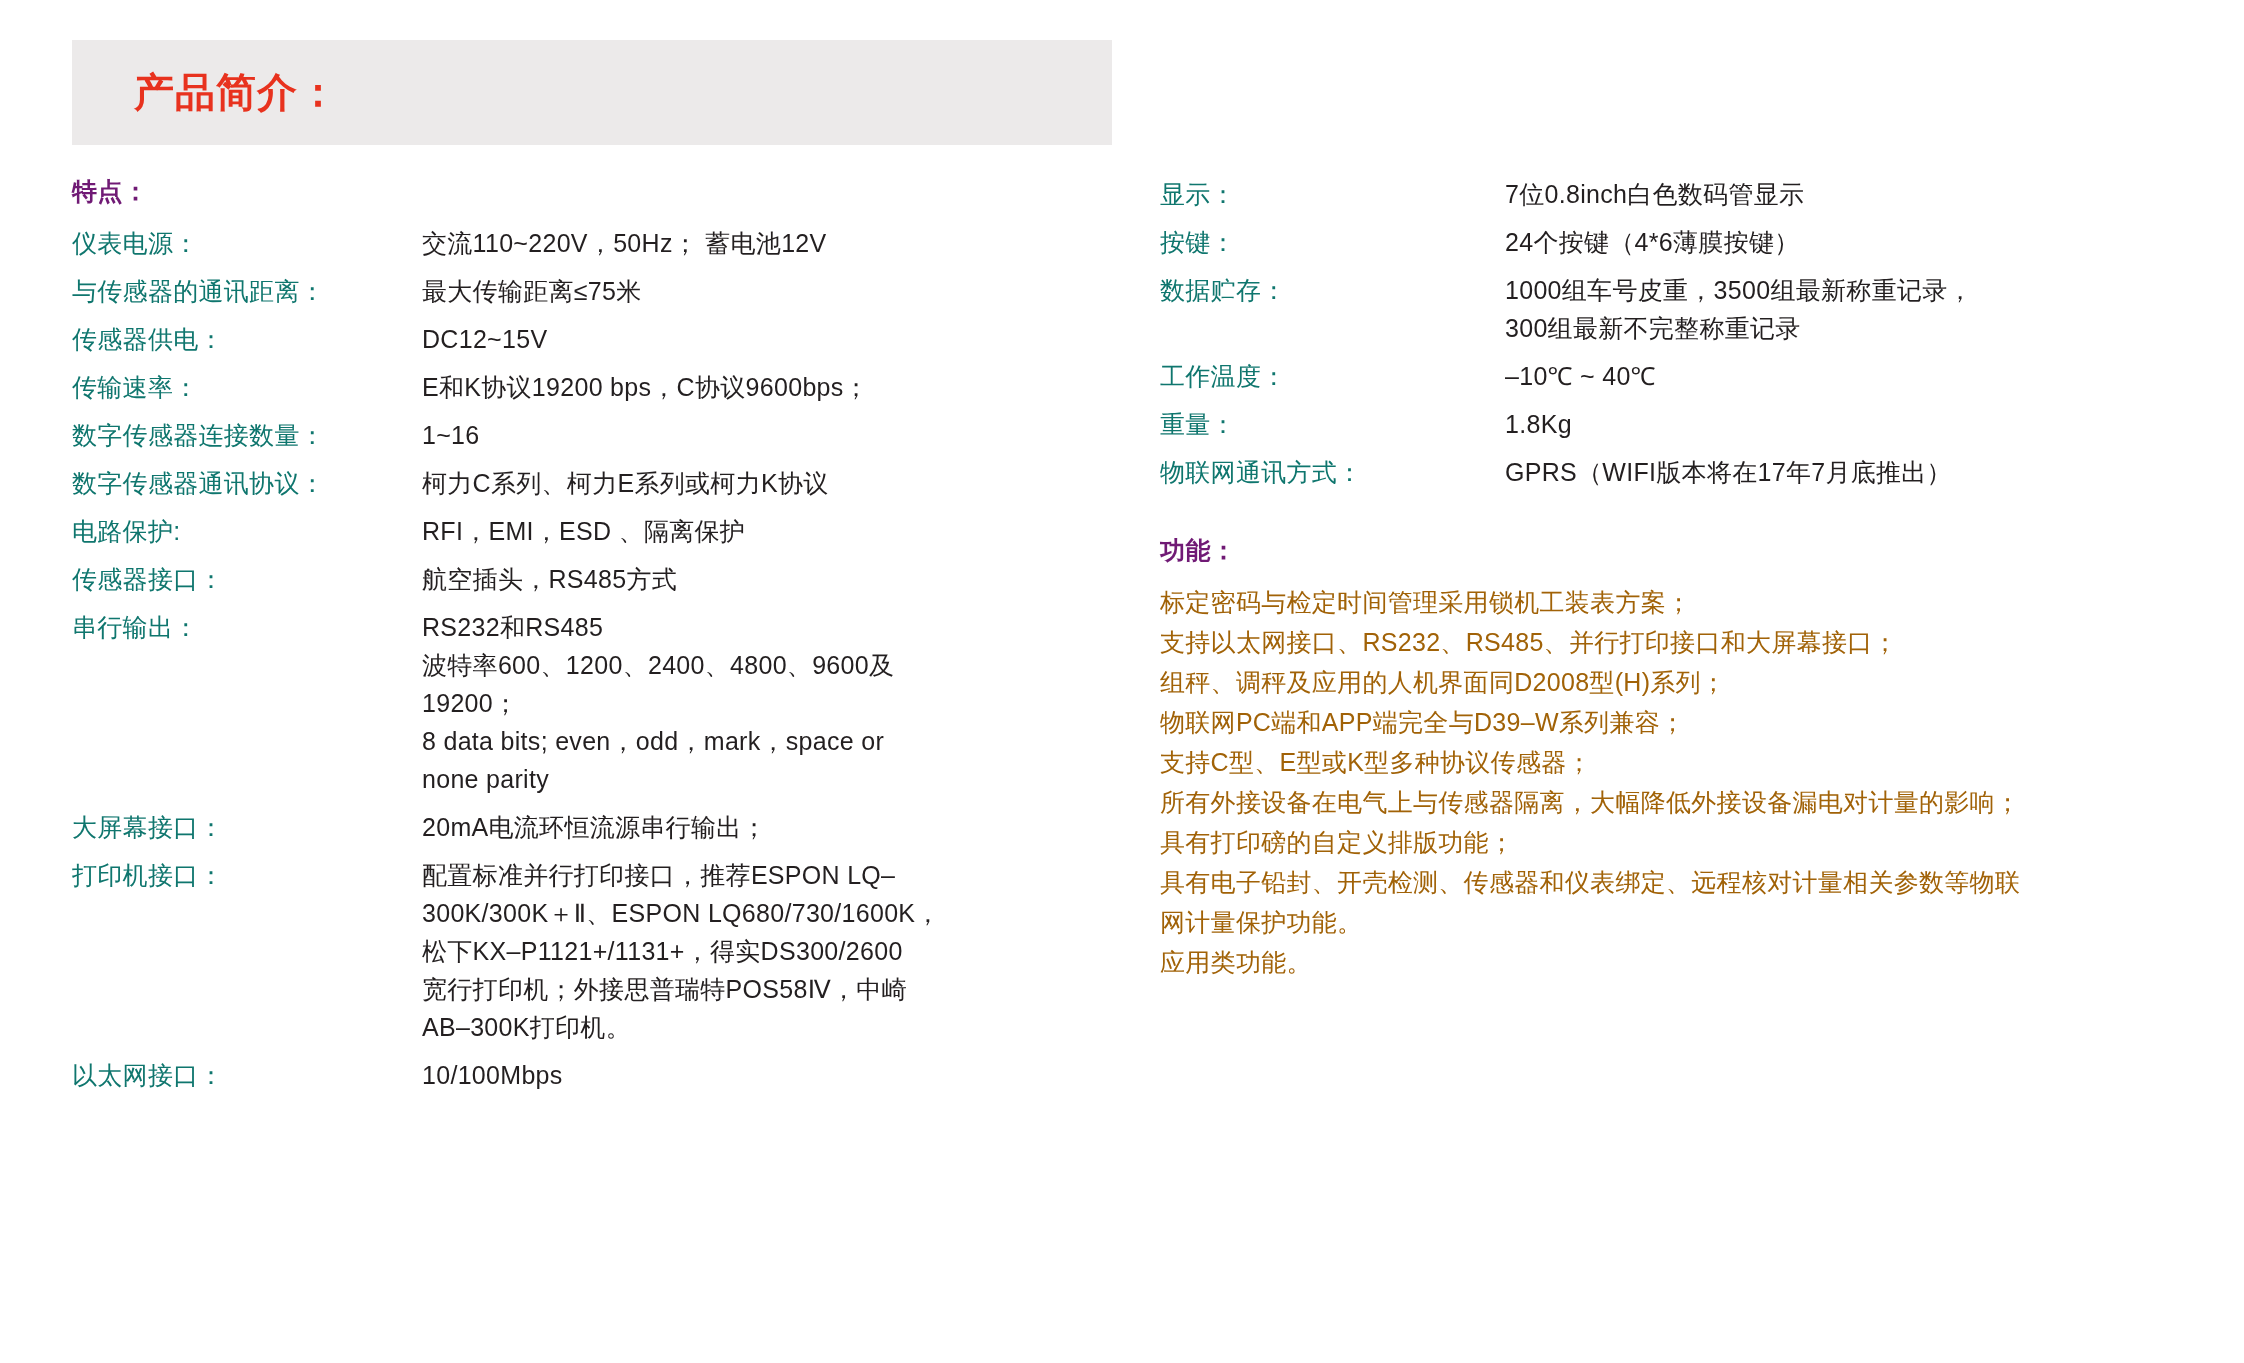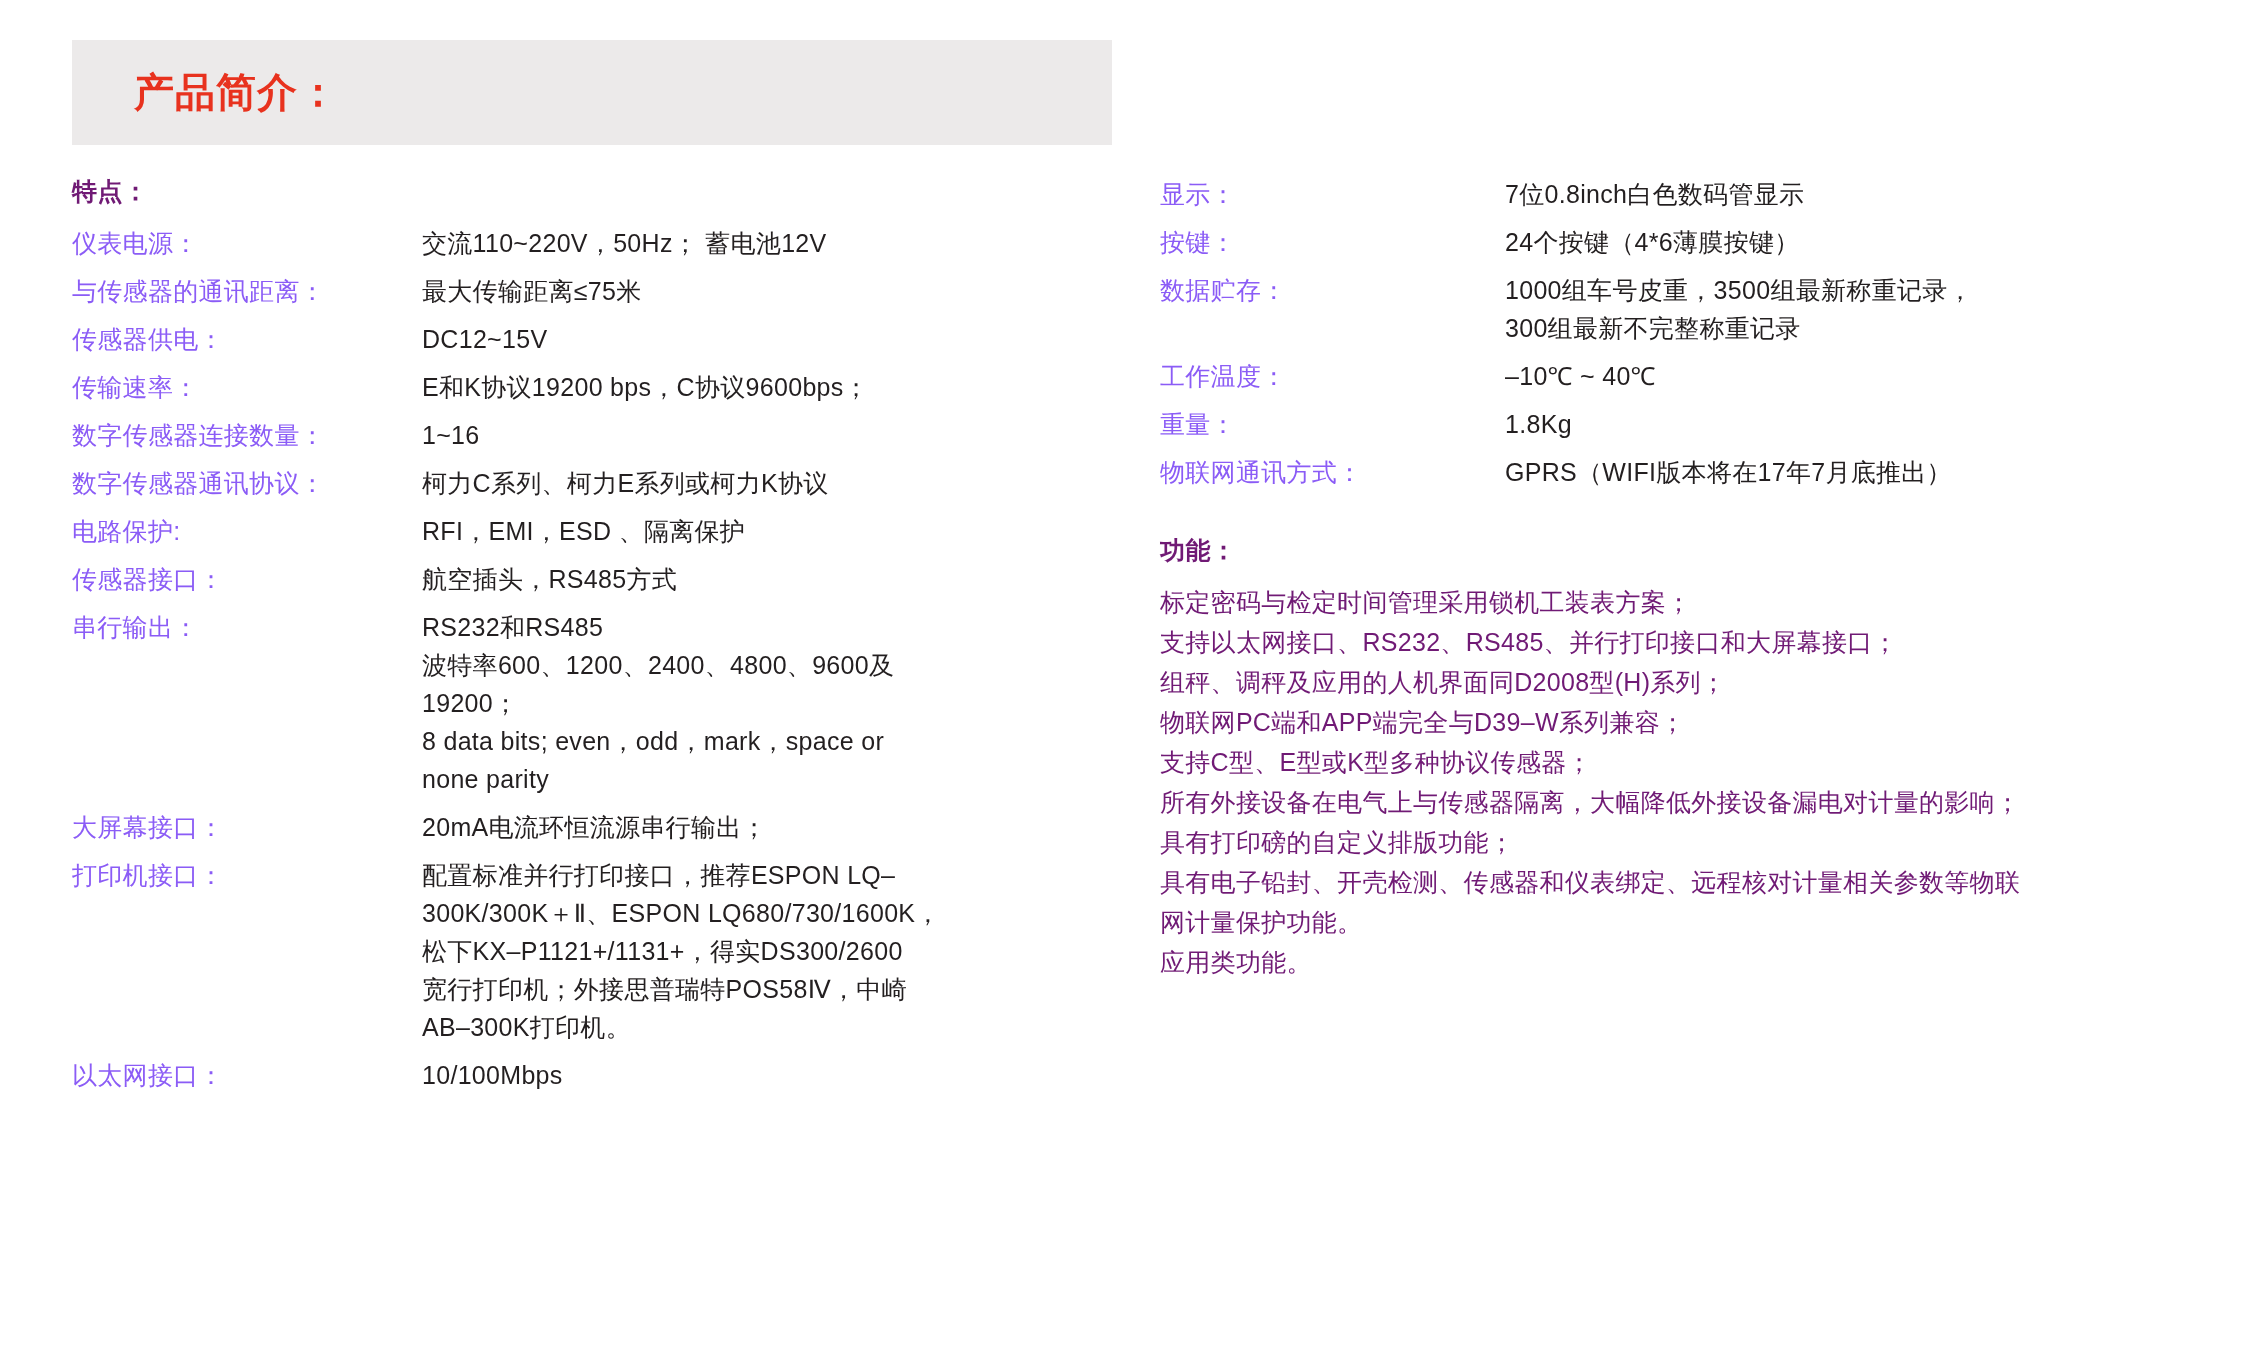--- a/index.html
+++ b/index.html
@@ -66,21 +66,21 @@
   .spec-row {
     display: flex;
     align-items: flex-start;
     margin-bottom: 10px;
   }
   .spec-label {
     width: 350px;
     flex: 0 0 350px;
     font-size: 25px;
     line-height: 38px;
-    color: #8b5cf6;
+    color: #0f766e;
     letter-spacing: 0.3px;
   }
   .spec-value {
     flex: 1;
     font-size: 25px;
     line-height: 38px;
     color: #231f20;
     letter-spacing: 0.3px;
   }
   .spec-value .line {
@@ -97,21 +97,21 @@
     margin-top: 43px;
   }
   .func-list {
     margin: 0;
     padding: 0;
     list-style: none;
   }
   .func-list li {
     font-size: 25px;
     line-height: 38px;
-    color: #701a75;
+    color: #a16207;
     margin-bottom: 2px;
     letter-spacing: 0.3px;
   }
 </style>
 </head>
 <body>
 
 <div class="page">
 
   <div class="title-banner">

